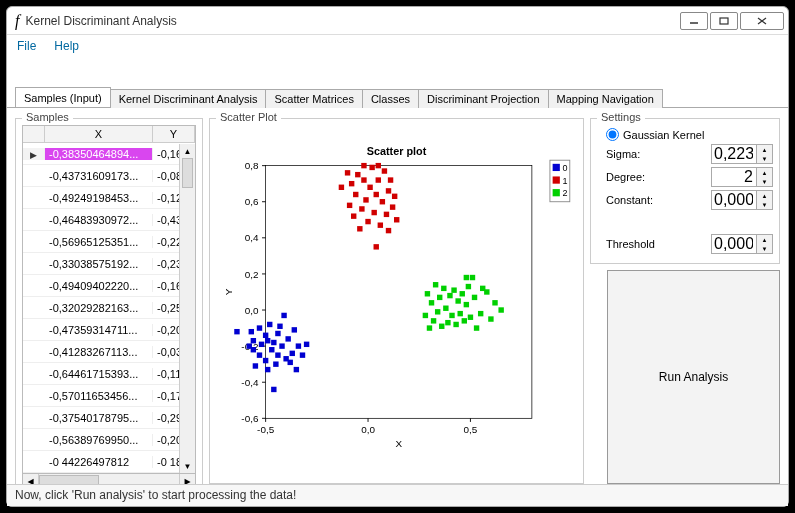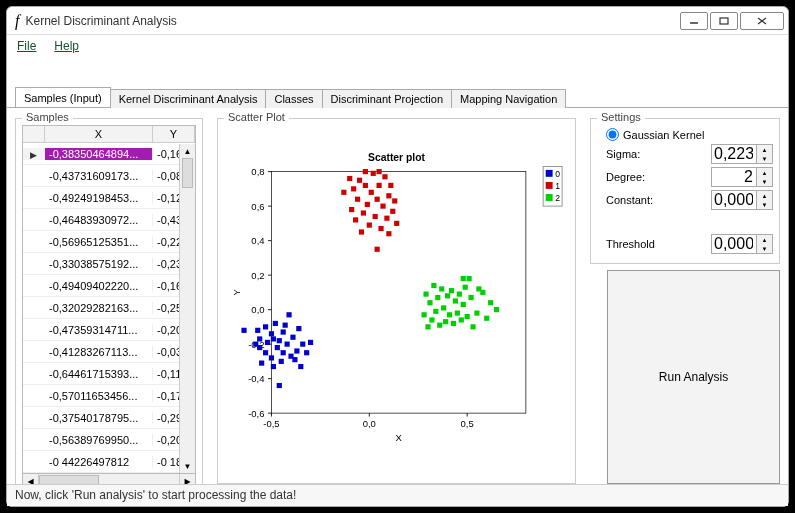--- a/index.html
+++ b/index.html
@@ -4,40 +4,40 @@
 <style>
   * { box-sizing: border-box; }
   body { margin: 0; padding: 0; font-family: "Segoe UI", Tahoma, sans-serif; font-size: 12px; background: #000; }
   .window { position: absolute; top: 6px; left: 6px; width: 783px; height: 501px; background: #fff; border: 1px solid #aaa; border-radius: 6px; box-shadow: 0 2px 8px rgba(0,0,0,0.3); display: flex; flex-direction: column; }
   .titlebar { height: 28px; display: flex; align-items: center; padding: 0 4px 0 8px; border-bottom: 1px solid #ddd; }
   .title-icon { font-family: serif; font-style: italic; font-size: 16px; margin-right: 6px; }
   .title-text { flex: 1; font-size: 12px; color: #333; }
   .winbtn { width: 28px; height: 18px; margin-left: 2px; border: 1px solid #888; border-radius: 2px; background: #fff; display: flex; align-items: center; justify-content: center; cursor: pointer; font-size: 10px; }
   .winbtn.close { width: 44px; }
   .menubar { height: 22px; display: flex; align-items: center; padding: 0 10px; gap: 18px; }
-  .menuitem { cursor: pointer; color: #14532d; text-decoration: underline; }
+  .menuitem { cursor: pointer; color: #0369a1; }
   .tabbar { display: flex; align-items: flex-end; padding: 2px 8px 0 8px; border-bottom: 1px solid #aaa; gap: 0; }
   .tab { padding: 3px 8px 3px 8px; border: 1px solid #aaa; border-bottom: none; background: #f1f1f1; font-size: 11px; cursor: pointer; margin-right: -1px; position: relative; top: 1px; margin-top: 28px; }
   .tab.active { background: #fff; top: 0; padding-top: 4px; z-index: 2; }
-  .content { flex: 1; display: flex; padding: 6px 8px 0 8px; gap: 14px; overflow: hidden; }
+  .content { flex: 1; display: flex; padding: 6px 8px 0 8px; gap: 6px; overflow: hidden; }
   .group { border: 1px solid #ccc; padding: 6px; position: relative; margin-top: 4px; }
   .group-title { position: absolute; top: -8px; left: 6px; background: #fff; padding: 0 4px; font-size: 11px; color: #444; }
   .left { width: 188px; display: flex; flex-direction: column; }
   .grid { flex: 1; overflow: hidden; border: 1px solid #bbb; position: relative;}
   .ghead { display: flex; background: #f3f3f3; border-bottom: 1px solid #ccc; font-size: 11px; }
   .ghead .gh { border-right: 1px solid #ccc; padding: 2px 0; text-align: center; }
   .gh-row { width: 22px; }
   .gh-x { flex: 1; }
   .gh-y { width: 42px; }
   .grow { display: flex; border-bottom: 1px solid #eee; font-size: 11px; height: 22px; align-items: center;}
   .grow .rc { border-right: 1px solid #eee; overflow: hidden; white-space: nowrap; text-overflow: clip; padding: 0 4px; }
   .rc-row { width: 22px; background: #f3f3f3; text-align: center; }
   .rc-x { flex: 1; }
   .rc-y { width: 42px; }
-  .grow.sel .rc-x { background: #a21caf; color: #fff; }
+  .grow.sel .rc-x { background: #d946ef; color: #fff; }
   .grow.sel .rc-row { position: relative; }
   .grow.sel .rc-row::before { content: "▶"; font-size: 9px; color: #333; }
   .left-scroll { height: 16px; border: 1px solid #bbb; border-top: none; background: #f0f0f0; display: flex; }
   .sc-left, .sc-right { width: 16px; border-right: 1px solid #ccc; display: flex; align-items: center; justify-content: center; font-size: 8px; cursor: pointer; }
   .sc-right { border-right: none; border-left: 1px solid #ccc; }
   .sc-thumb { width: 60px; background: #ddd; border: 1px solid #bbb; margin: 1px 0; }
   .center { flex: 1; display: flex; flex-direction: column; }
   .plot-wrap { flex: 1; position: relative; }
   .right { width: 190px; display: flex; flex-direction: column; }
   .row { display: flex; align-items: center; margin: 3px 0; font-size: 11px; padding-left: 9px; }
@@ -82,20 +82,21 @@
   </div>
 
   <div class="menubar">
     <span class="menuitem">File</span>
     <span class="menuitem">Help</span>
   </div>
 
   <div class="tabbar">
     <div class="tab active">Samples (Input)</div>
     <div class="tab">Kernel Discriminant Analysis</div>
+    <div class="tab">Scatter Matrices</div>
     <div class="tab">Classes</div>
     <div class="tab">Discriminant Projection</div>
     <div class="tab">Mapping Navigation</div>
   </div>
 
   <div class="content">
 
     <div class="left">
       <div class="group" style="flex:1; display:flex; flex-direction:column;">
         <span class="group-title">Samples</span>

